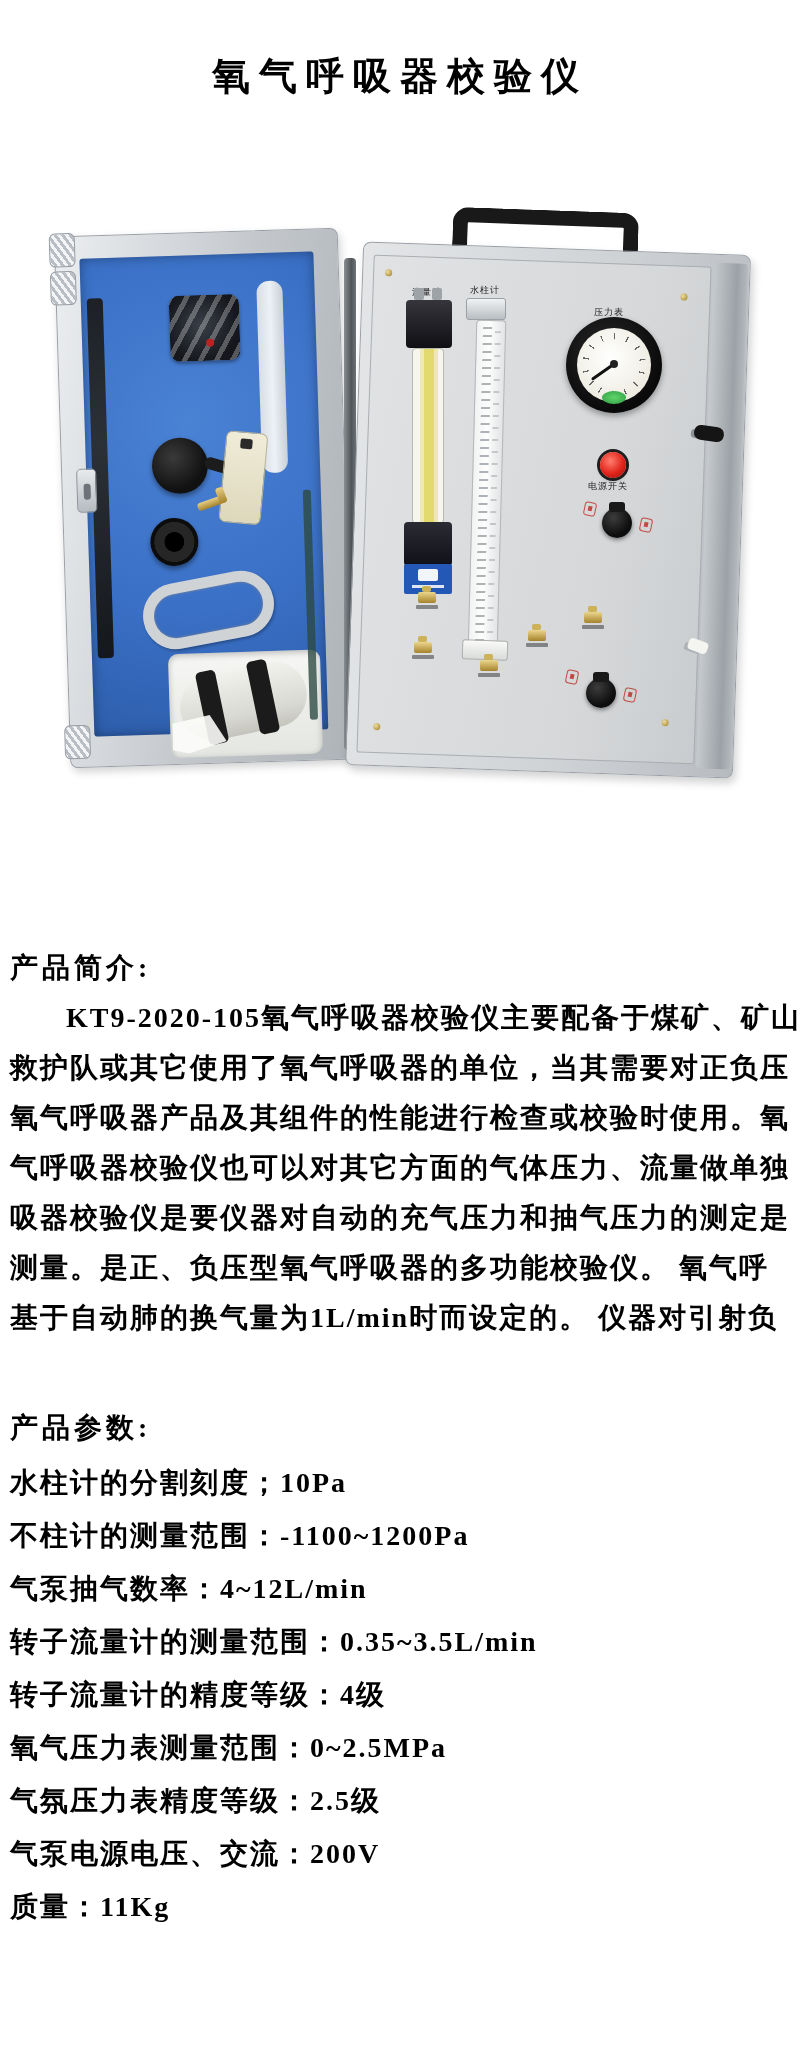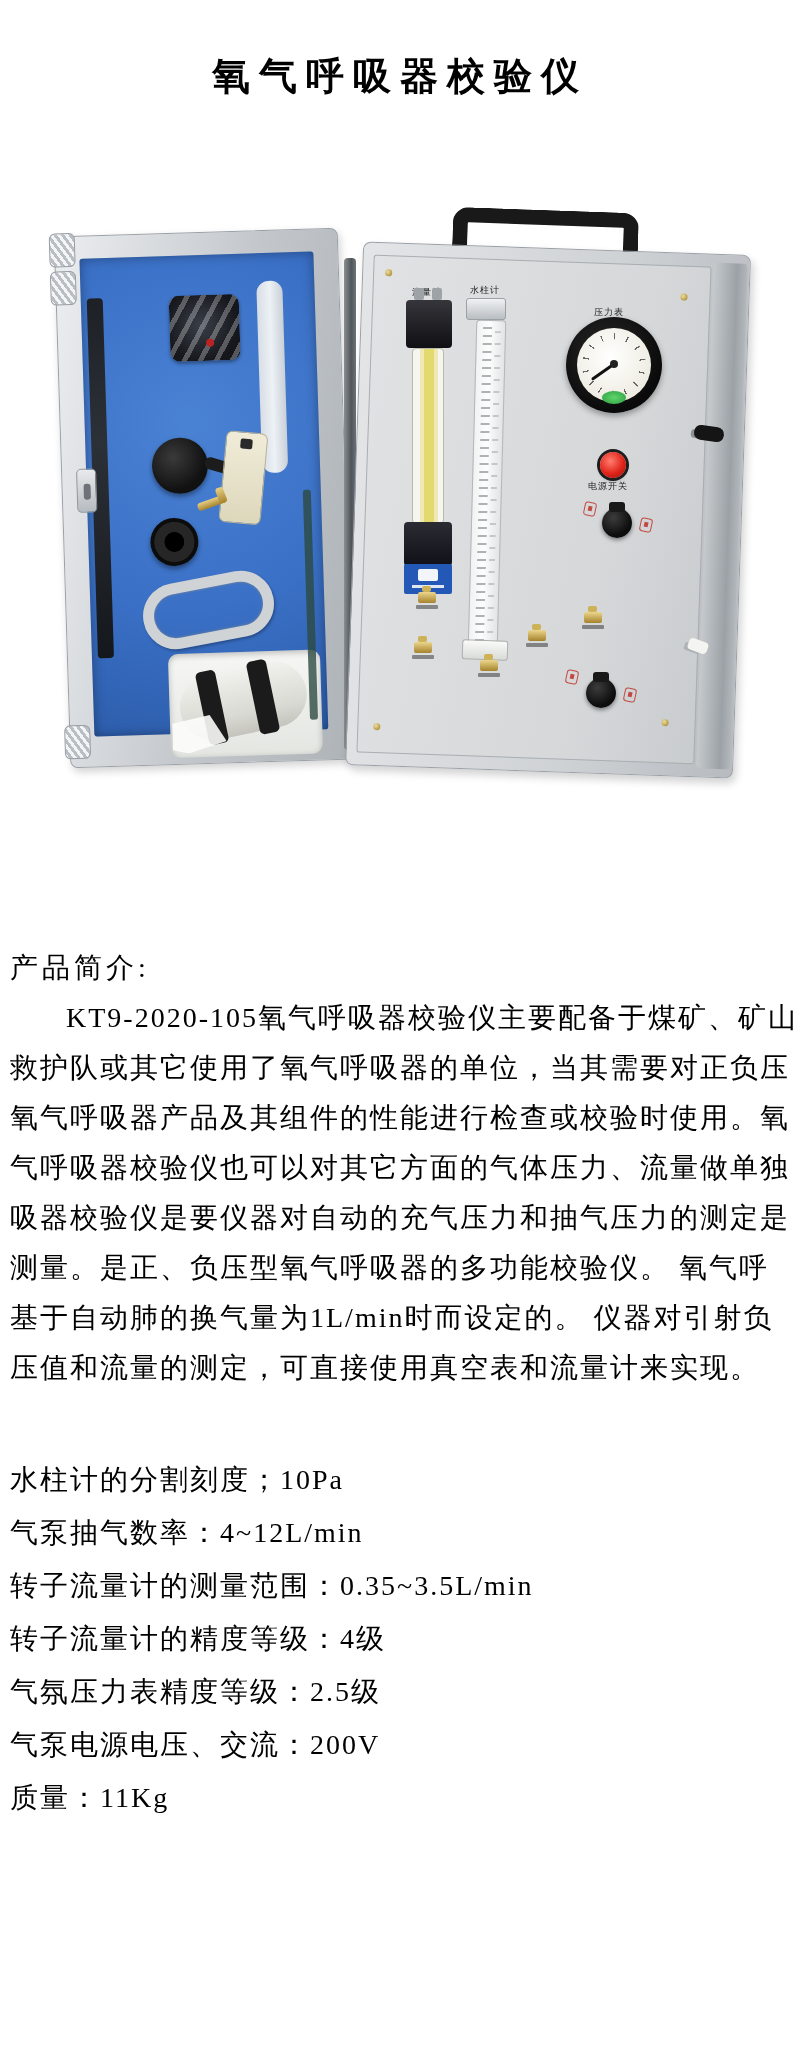--- a/index.html
+++ b/index.html
@@ -111,21 +111,21 @@
   .knob{width:30px;height:30px;border-radius:50%;background:radial-gradient(circle at 38% 32%,#3c3c3c,#0d0d0d 65%);box-shadow:0 2px 4px rgba(0,0,0,.45);}
   .knob:after{content:"";position:absolute;left:7px;top:-6px;width:16px;height:10px;background:#191919;border-radius:3px;}
   .redmark{width:12px;height:14px;border:1.5px solid #c03028;border-radius:3px;transform:rotate(12deg);opacity:.85;}
   .redmark:after{content:"";position:absolute;left:3px;top:3px;width:4px;height:5px;background:#c03028;}
   .fitting{width:18px;height:11px;background:linear-gradient(#ecd68d,#a5832c);border-radius:2px;}
   .fitting:before{content:"";position:absolute;left:4px;top:-6px;width:9px;height:6px;background:#cdb257;border-radius:2px;}
   .fitting:after{content:"";position:absolute;left:-2px;top:13px;width:22px;height:4px;background:rgba(60,60,60,.55);border-radius:1px;}
   .latch-side{left:694px;top:286px;width:30px;height:15px;background:#151515;border-radius:7px;transform:rotate(8deg);box-shadow:-6px 2px 0 -3px #8d9297;}
   .wingnut{left:688px;top:500px;width:20px;height:12px;background:#f4f4f0;border-radius:4px;transform:rotate(20deg);box-shadow:-5px 4px 0 -2px #aeb3b8;}
   
-  .textblock{padding-left:10px;padding-right:8px;font-size:28px;letter-spacing:2px;}
+  .textblock{padding-left:10px;padding-right:8px;font-size:28px;letter-spacing:2px;font-weight:bold;}
   .sec-heading{line-height:50px;letter-spacing:4px;}
   .intro{margin-top:163px;}
   .intro .line{line-height:50px;white-space:nowrap;}
   .intro .indent{text-indent:56px;}
   .params{margin-top:60px;}
   .params .pline{line-height:53px;white-space:nowrap;}
   .params .sec-heading{margin-bottom:3px;}
 </style>
 </head>
 <body>
@@ -223,26 +223,28 @@
 
   <div class="textblock intro">
     <div class="sec-heading">产品简介:</div>
     <div class="line indent">KT9-2020-105氧气呼吸器校验仪主要配备于煤矿、矿山</div>
     <div class="line">救护队或其它使用了氧气呼吸器的单位，当其需要对正负压</div>
     <div class="line">氧气呼吸器产品及其组件的性能进行检查或校验时使用。氧</div>
     <div class="line">气呼吸器校验仪也可以对其它方面的气体压力、流量做单独</div>
     <div class="line">吸器校验仪是要仪器对自动的充气压力和抽气压力的测定是</div>
     <div class="line">测量。是正、负压型氧气呼吸器的多功能校验仪。 氧气呼</div>
     <div class="line">基于自动肺的换气量为1L/min时而设定的。 仪器对引射负</div>
-    <div class="line">压值和流量的测定，可直接使用真空表和流量计来实现。</div>
   </div>
 
   <div class="textblock params">
+    <div class="sec-heading">产品参数:</div>
     <div class="pline">水柱计的分割刻度；10Pa</div>
+    <div class="pline">不柱计的测量范围：-1100~1200Pa</div>
     <div class="pline">气泵抽气数率：4~12L/min</div>
     <div class="pline">转子流量计的测量范围：0.35~3.5L/min</div>
     <div class="pline">转子流量计的精度等级：4级</div>
+    <div class="pline">氧气压力表测量范围：0~2.5MPa</div>
     <div class="pline">气氛压力表精度等级：2.5级</div>
     <div class="pline">气泵电源电压、交流：200V</div>
     <div class="pline">质量：11Kg</div>
   </div>
 
 </div>
 
 </body></html>

